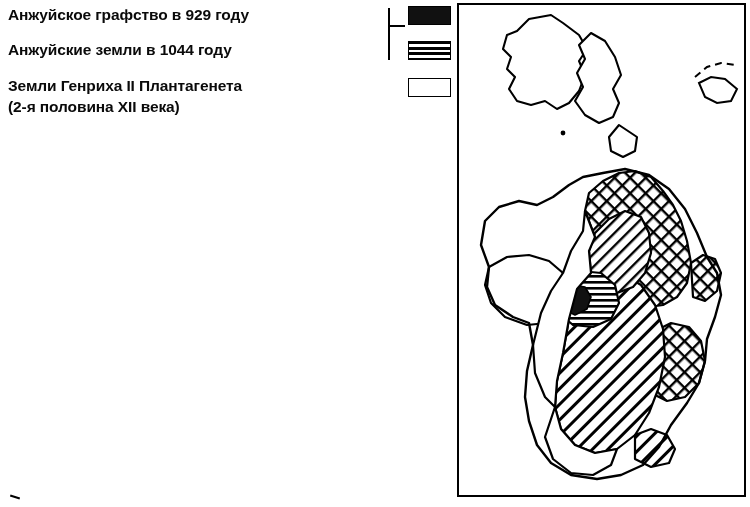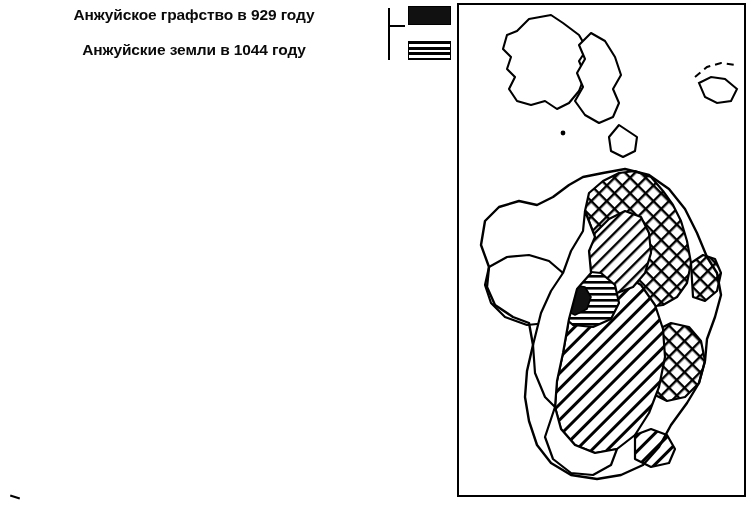--- a/index.html
+++ b/index.html
@@ -12,21 +12,20 @@
     height: 507px;
     font-family: "Liberation Sans", sans-serif;
     color: #000000;
     overflow: hidden;
   }
   #page {
     position: relative;
     width: 750px;
     height: 507px;
     background: #ffffff;
-    text-align: center;
   }
 
   
   #legend {
     position: absolute;
     left: 0px;
     top: 0px;
     width: 455px;
     height: 507px;
   }
@@ -147,20 +146,25 @@
     <div class="legend-entry" style="top:39px;">
       <div class="legend-text" style="width:372px;">Анжуйские земли в 1044 году</div>
       <div class="swatch sw-hstripe" style="left:408px; top:2px; width:43px; height:19px;"></div>
     </div>
 
     <div id="brace">
       <div class="v"></div>
       <div class="h"></div>
     </div>
 
+    <div class="legend-entry" style="top:75px;">
+      <div class="legend-text" style="width:372px;">Земли Генриха II Плантагенета
+(2-я половина XII века)</div>
+      <div class="swatch sw-white" style="left:408px; top:3px; width:43px; height:19px;"></div>
+    </div>
 
 
 
 
   </div>
 
   <div id="corner-mark">
     <div class="m1"></div>
   </div>
 

